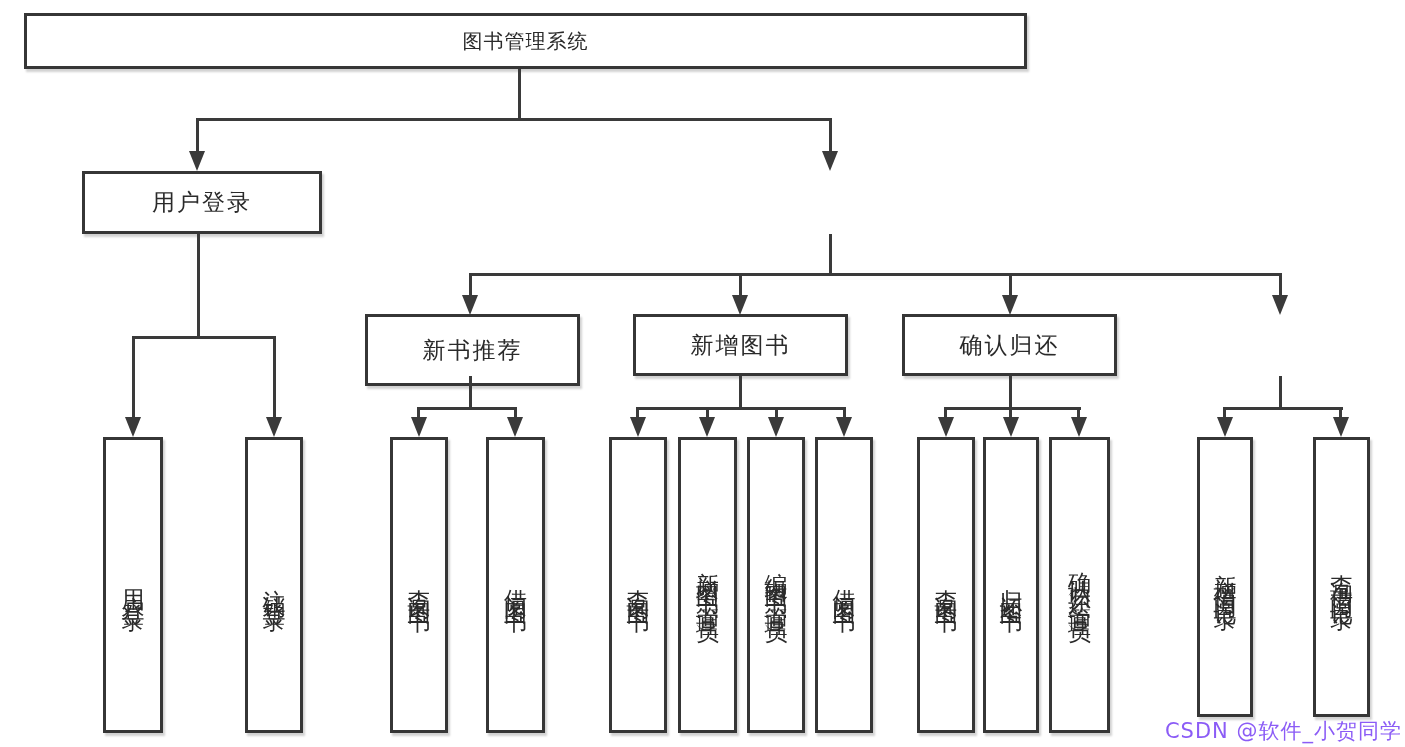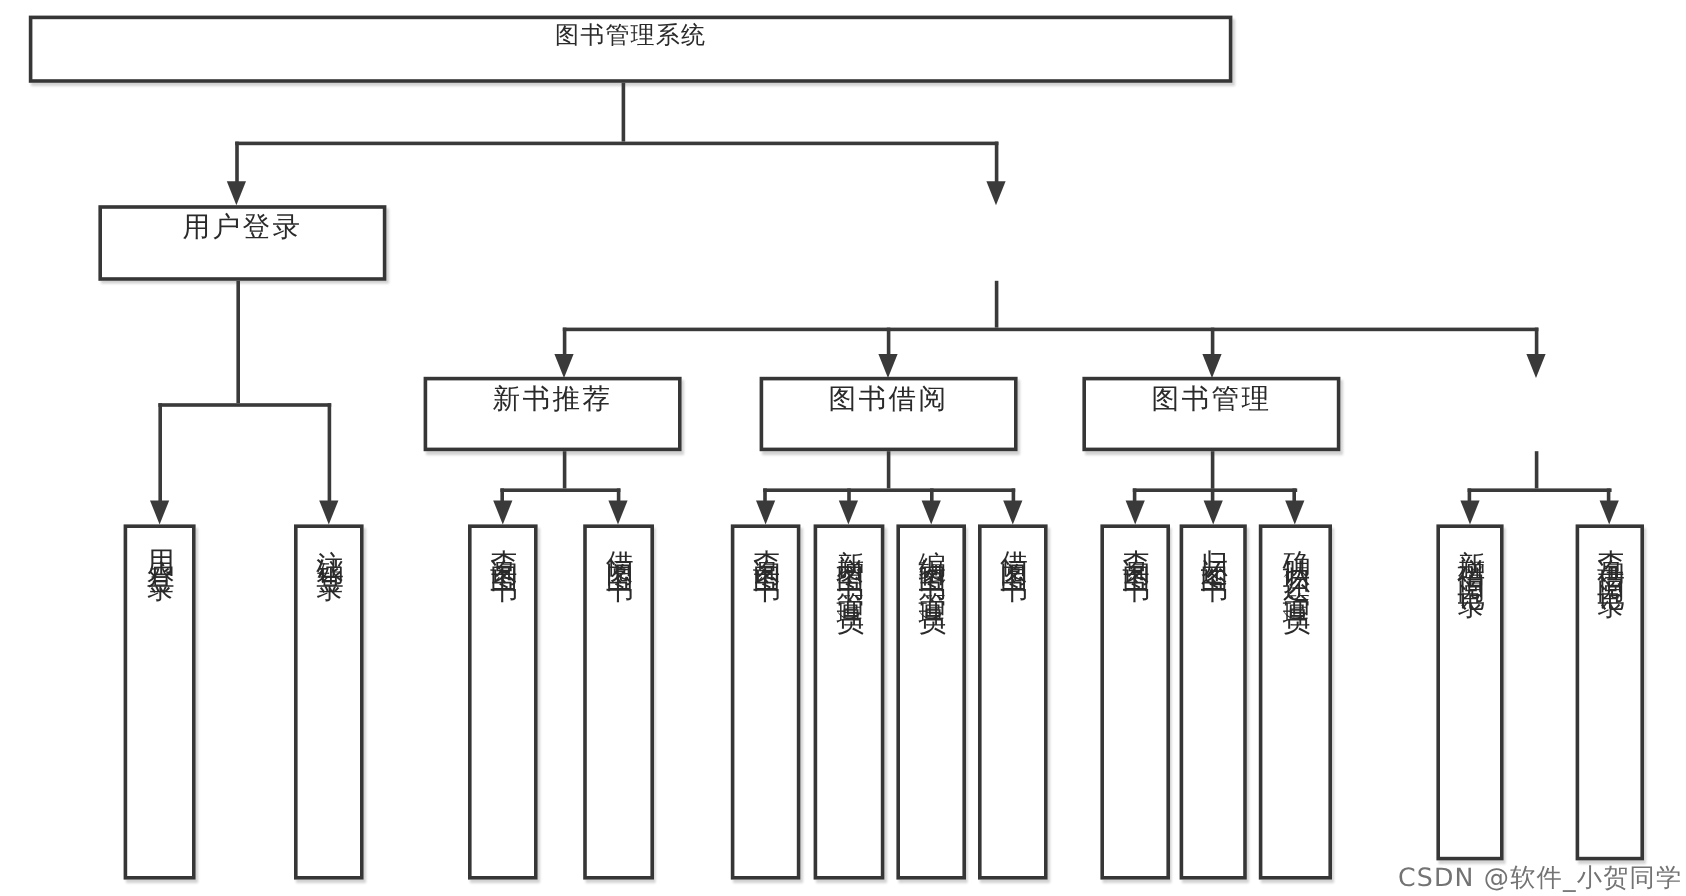--- a/index.html
+++ b/index.html
@@ -3,65 +3,65 @@
 <meta charset="utf-8">
 <style>
   html,body { margin:0; padding:0; background:#ffffff; }
   .stage {
     position:relative; width:1405px; height:747px; background:#ffffff;
     font-family:"DejaVu Sans","Liberation Sans",sans-serif; color:#2a2a2a;
     overflow:hidden;
   }
   .box {
     position:absolute; background:#ffffff; border:3px solid #363636;
-    box-sizing:border-box; display:flex; justify-content:center;
+    box-sizing:border-box; display:flex; align-items:center; justify-content:center;
     box-shadow:2px 3px 2px rgba(0,0,0,0.18);
   }
   .hlabel { font-size:23px; letter-spacing:2px; white-space:nowrap; }
   .root-label { font-size:20px; letter-spacing:1px; }
   .vlabel {
     writing-mode:vertical-rl; text-orientation:mixed;
     font-size:23px; letter-spacing:7px; line-height:1;
   }
   .v { position:absolute; width:3px; background:#3a3a3a; }
   .h { position:absolute; height:3px; background:#3a3a3a; }
   .arr {
     position:absolute; width:0; height:0;
     border-left:8px solid transparent; border-right:8px solid transparent;
     border-top:20px solid #3a3a3a;
   }
   .wm {
     position:absolute; right:3px; bottom:2px;
-    font-size:21px; letter-spacing:1px; color:#737373;
+    font-size:21px; letter-spacing:1px; color:#8b5cf6;
   }
 </style>
 </head>
 <body>
 
 <div class="stage">
 
   <div class="box" style="left:24px;top:13px;width:1003px;height:56px">
     <span class="hlabel root-label">图书管理系统</span>
   </div>
 
   <div class="box" style="left:82px;top:171px;width:240px;height:63px">
     <span class="hlabel">用户登录</span>
   </div>
 
 
-  <div class="box" style="left:353px;top:314px;width:215px;height:62px">
+  <div class="box" style="left:365px;top:314px;width:215px;height:72px">
     <span class="hlabel">新书推荐</span>
   </div>
 
   <div class="box" style="left:633px;top:314px;width:215px;height:62px">
-    <span class="hlabel">图书借阅</span>
+    <span class="hlabel">新增图书</span>
   </div>
 
   <div class="box" style="left:902px;top:314px;width:215px;height:62px">
-    <span class="hlabel">图书管理</span>
+    <span class="hlabel">确认归还</span>
   </div>
 
 
   <div class="box" style="left:103px;top:437px;width:60px;height:296px">
     <span class="vlabel">用户登录</span>
   </div>
 
   <div class="box" style="left:245px;top:437px;width:58px;height:296px">
     <span class="vlabel">注销登录</span>
   </div>

